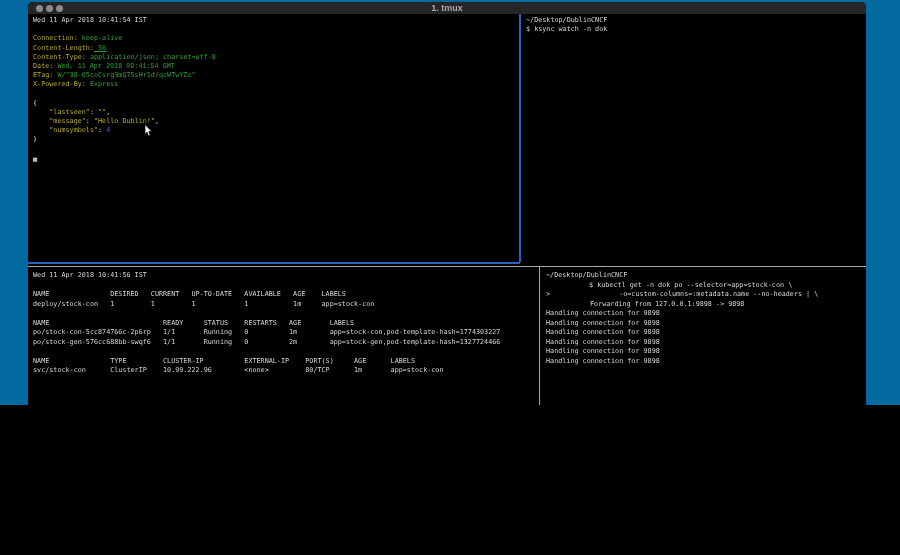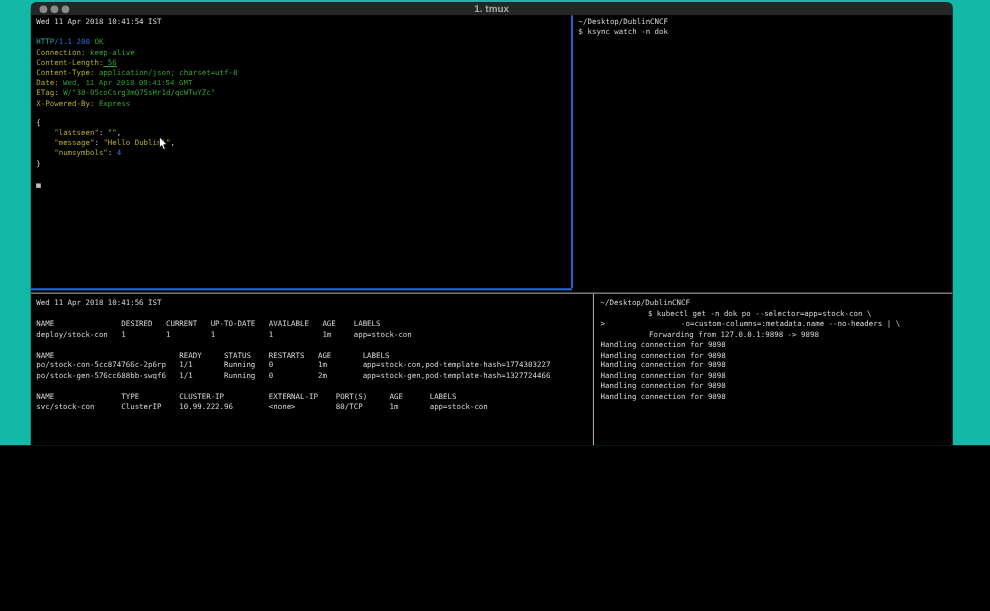--- a/index.html
+++ b/index.html
@@ -1,16 +1,16 @@
 <!DOCTYPE html>
 <html style="--c-fg: #d6d6d4; --c-blue: #2e6fd8; --c-cyan: #2fa6a0; --c-green: #35a035; --c-yellow: #b4a930; --c-cursor: #bfbfbd; --c-border_active: #2563c9; --c-border_inactive: #a6a6a6; --c-titlebar_bg: #262626; --c-titlebar_text: #a8a8a8; --c-traffic_light: #8b8b8b; --c-status_bg: #0f0f0f; --c-status_fg: #dedede; --c-status_accent: #2e6fd8; --c-terminal_bg: #000000;"><head>
 <meta charset="utf-8">
 <style>
   html,body{margin:0;padding:0;background:#000;}
-  .screen{position:relative;width:900px;height:405px;background:#14b8a6;overflow:hidden;
+  .screen{position:relative;width:900px;height:405px;background:#0369a1;overflow:hidden;
           font-family:"DejaVu Sans Mono",monospace;}
   .window{position:absolute;left:28px;top:2px;width:838px;height:504px;background:var(--c-terminal_bg,#000);
           border-radius:5px 5px 2px 2px;overflow:hidden;}
   
   .titlebar{position:absolute;left:0;top:0;right:0;height:12px;background:var(--c-titlebar_bg,#262626);}
   .lights{position:absolute;left:8px;top:2.5px;display:flex;gap:3px;}
   .light{width:7px;height:7px;border-radius:50%;background:var(--c-traffic_light,#8b8b8b);display:inline-block;}
   .title{position:absolute;left:0;right:0;top:1px;text-align:center;font-family:"Liberation Sans",sans-serif;
          font-size:9px;font-weight:bold;color:var(--c-titlebar_text,#a8a8a8);}
   
@@ -50,21 +50,20 @@
         <span class="light"></span>
         <span class="light"></span>
       </div>
       <div class="title">1. tmux</div>
     </div>
 
     <div class="term">
       <div class="pane pane-top pane-tl">
           <div class="tline"><span style="color: rgb(214, 214, 212);">Wed 11 Apr 2018 10:41:54 IST</span></div>
           <div class="tline"><span style="color: rgb(214, 214, 212);"></span></div>
-          <div class="tline"><span style="color: rgb(47, 166, 160);">HTTP</span><span style="color: rgb(46, 111, 216);">/1.1 200 </span><span style="color: rgb(53, 160, 53);">OK</span></div>
           <div class="tline"><span style="color: rgb(180, 169, 48);">Connection:</span><span style="color: rgb(53, 160, 53);"> keep-alive</span></div>
           <div class="tline"><span style="color: rgb(180, 169, 48);">Content-Length:</span><span style="color: rgb(53, 160, 53); text-decoration: underline;"> 56</span></div>
           <div class="tline"><span style="color: rgb(180, 169, 48);">Content-Type:</span><span style="color: rgb(53, 160, 53);"> application/json; charset=utf-8</span></div>
           <div class="tline"><span style="color: rgb(180, 169, 48);">Date:</span><span style="color: rgb(53, 160, 53); font-family: Liberation Mono, monospace;"> Wed, 11 Apr 2018 09:41:54 GMT</span></div>
           <div class="tline"><span style="color: rgb(180, 169, 48);">ETag:</span><span style="color: rgb(53, 160, 53);"> W/"38-05coCsrg3mQ75sHr1d/qcWTwYZc"</span></div>
           <div class="tline"><span style="color: rgb(180, 169, 48);">X-Powered-By:</span><span style="color: rgb(53, 160, 53);"> Express</span></div>
           <div class="tline"><span style="color: rgb(214, 214, 212);"></span></div>
           <div class="tline"><span style="color: rgb(214, 214, 212);">{</span></div>
           <div class="tline"><span style="color: rgb(214, 214, 212);">    </span><span style="color: rgb(180, 169, 48);">"lastseen"</span><span style="color: rgb(214, 214, 212);">: </span><span style="color: rgb(180, 169, 48);">""</span><span style="color: rgb(214, 214, 212);">,</span></div>
           <div class="tline"><span style="color: rgb(214, 214, 212);">    </span><span style="color: rgb(180, 169, 48);">"message"</span><span style="color: rgb(214, 214, 212);">: </span><span style="color: rgb(180, 169, 48);">"Hello Dublin!"</span><span style="color: rgb(214, 214, 212);">,</span></div>

